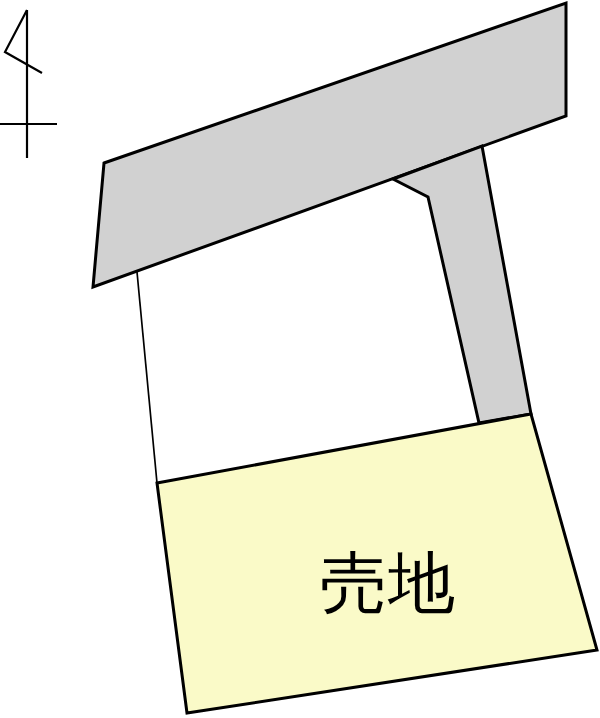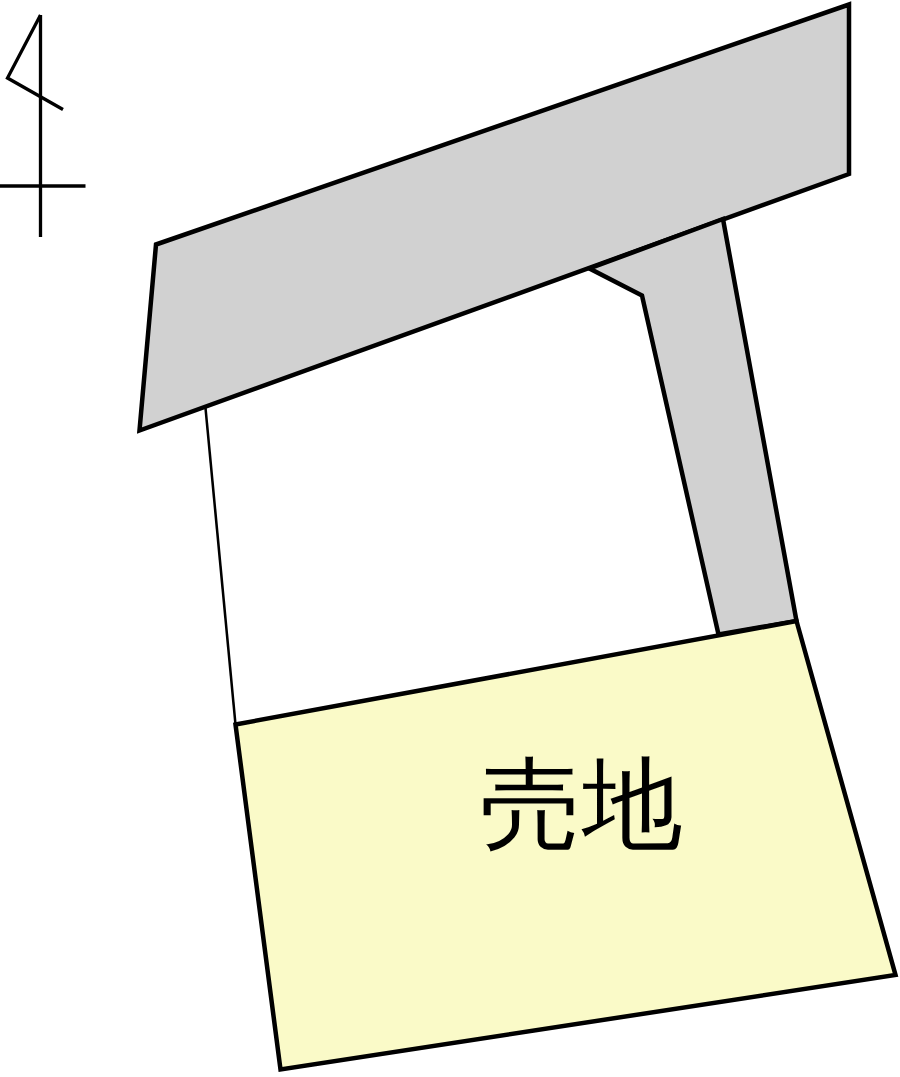--- a/index.html
+++ b/index.html
@@ -34,21 +34,21 @@
   }
   .arrow-stroke {
     stroke: #000000;
     stroke-width: 2.2;
     fill: none;
     stroke-linecap: butt;
   }
   .sale-label {
     position: absolute;
     left: 320px;
-    top: 503px;
+    top: 550px;
     font-size: 67px;
     line-height: 1;
     letter-spacing: 1px;
     color: #000000;
     white-space: nowrap;
   }
 </style>
 </head>
 <body>
 

